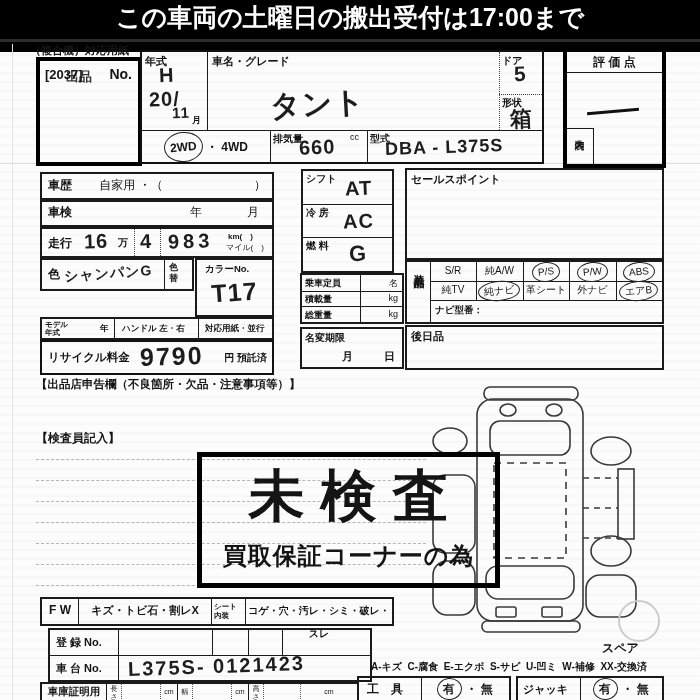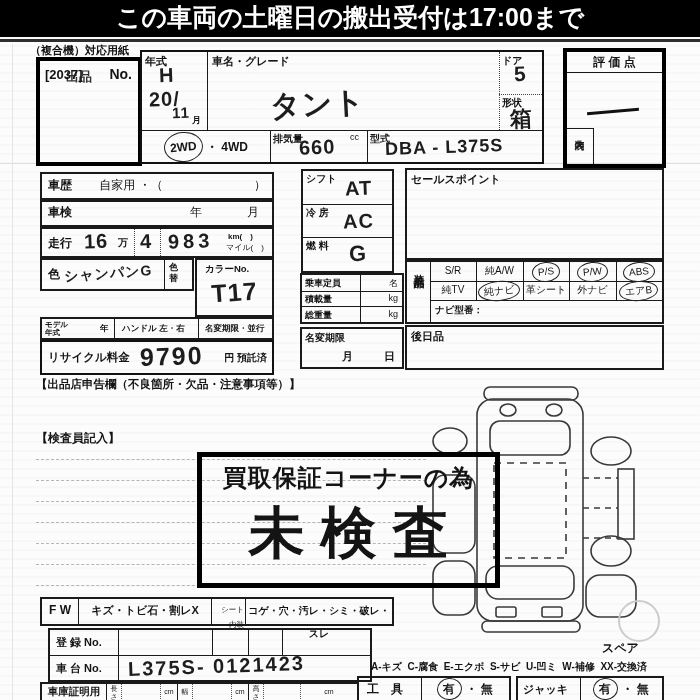--- a/index.html
+++ b/index.html
@@ -17,21 +17,21 @@
   .doth{position:absolute;height:0;border-top:1.5px dotted #444;}
   .scanline{position:absolute;height:0;border-top:1px dashed #b5b5b5;}
   .vert{writing-mode:vertical-rl;text-orientation:upright;}
   svg{display:block;}
 </style>
 </head>
 <body>
 
 <div id="sheet">
 
-  <div class="abs" style="left:0;top:0;width:700px;height:37px;background:#000;color:#fff;font-size:25px;font-weight:bold;text-align:center;line-height:34px;">この車両の土曜日の搬出受付は17:00まで</div>
+  <div class="abs" style="left:0;top:0;width:700px;height:52px;background:#000;color:#fff;font-size:25px;font-weight:bold;text-align:center;line-height:34px;">この車両の土曜日の搬出受付は17:00まで</div>
   <div class="abs" style="left:0;top:39px;width:700px;height:3px;background:#2e2e2e;"></div>
   <div class="abs lbl" style="left:30px;top:43px;font-size:11px;">（複合機）対応用紙</div>
 
   <div class="abs" style="left:0;top:163px;width:700px;height:1px;background:#ddd;"></div>
   <div class="abs" style="left:12px;top:44px;width:1px;height:656px;background:#e4e4e4;"></div>
 
   <div class="abs" style="left:36px;top:57px;width:98px;height:101px;border:4px solid #000;">
     <span class="abs lbl" style="left:26px;top:7px;font-size:13px;color:#333;">出品</span>
     <span class="abs" style="left:5px;top:6px;font-size:13px;font-weight:bold;">[2037]</span>
     <span class="abs lbl" style="right:6px;top:5px;font-size:14px;">No.</span>
@@ -118,21 +118,21 @@
     <div class="abs hw" style="left:0;top:18px;width:75px;text-align:center;font-size:25px;transform:rotate(-4deg);">T17</div>
   </div>
 
 
   <div class="abs b2" style="left:40px;top:317px;width:230px;height:19px;font-size:8.5px;font-weight:bold;">
     <span class="abs" style="left:3px;top:2px;width:30px;line-height:7.5px;font-size:7.5px;">モデル年式</span>
     <span class="abs" style="left:58px;top:4px;">年</span>
     <div class="vline" style="left:72px;top:0;height:19px;"></div>
     <span class="abs" style="left:80px;top:4px;">ハンドル 左・右</span>
     <div class="vline" style="left:156px;top:0;height:19px;"></div>
-    <span class="abs" style="left:163px;top:4px;">名変期限・並行</span>
+    <span class="abs" style="left:163px;top:4px;">対応用紙・並行</span>
   </div>
 
   <div class="abs" style="left:40px;top:340px;width:230px;height:31px;border:2.5px solid #111;">
     <span class="abs lbl" style="left:6px;top:8px;font-size:11.5px;">リサイクル料金</span>
     <span class="abs hw" style="left:98px;top:0px;font-size:25px;letter-spacing:2px;">9790</span>
     <span class="abs lbl" style="right:5px;top:9px;font-size:10px;">円 預託済</span>
   </div>
 
   <div class="abs lbl" style="left:36px;top:377px;font-size:11.5px;">【出品店申告欄（不良箇所・欠品・注意事項等）】</div>
 
@@ -223,31 +223,31 @@
       <ellipse cx="191" cy="168" rx="20" ry="15"></ellipse>
       <rect x="198" y="86" width="16" height="70"></rect>
       <rect x="166" y="192" width="50" height="42" rx="14"></rect>
       <line x1="163" y1="95" x2="198" y2="95" stroke-dasharray="6 5"></line>
       <line x1="163" y1="125" x2="198" y2="125" stroke-dasharray="6 5"></line>
       <line x1="163" y1="155" x2="198" y2="155" stroke-dasharray="6 5"></line>
     </svg>
   </div>
 
   <div class="abs" style="left:197px;top:452px;width:293px;height:126px;border:5px solid #000;z-index:3;">
+    <div style="text-align:center;font-size:56px;font-weight:bold;letter-spacing:16px;margin-top:2px;text-indent:16px;">未検査</div>
     <div style="text-align:center;font-size:24px;font-weight:bold;margin-top:5px;letter-spacing:1px;">買取保証コーナーの為</div>
-    <div style="text-align:center;font-size:56px;font-weight:bold;letter-spacing:16px;margin-top:2px;text-indent:16px;">未検査</div>
   </div>
 
   <div class="abs" style="left:618px;top:600px;width:38px;height:38px;border:2px solid #ccc;border-radius:50%;"></div>
   <div class="abs lbl" style="left:602px;top:640px;font-size:12px;">スペア</div>
 
   <div class="abs b2" style="left:40px;top:597px;width:350px;height:25px;display:flex;align-items:stretch;">
     <div style="width:36px;border-right:1.6px solid #1a1a1a;text-align:center;font-size:12px;font-weight:bold;line-height:23px;">F W</div>
     <div style="width:132px;border-right:1.6px solid #1a1a1a;text-align:center;font-size:11px;font-weight:bold;line-height:23px;">キズ・トビ石・割レX</div>
-    <div style="width:34px;border-right:1.6px solid #1a1a1a;font-size:7.5px;font-weight:normal;line-height:15px;padding:3px 1px 0 2px;box-sizing:border-box;text-align:right;">シート 内装</div>
+    <div style="width:34px;border-right:1.6px solid #1a1a1a;font-size:7.5px;font-weight:bold;line-height:9px;padding:3px 1px 0 2px;box-sizing:border-box;">シート 内装</div>
     <div style="flex:1;text-align:center;font-size:10px;font-weight:bold;line-height:23px;">コゲ・穴・汚レ・シミ・破レ・スレ</div>
   </div>
 
   <div class="abs b2" style="left:48px;top:628px;width:320px;height:50px;">
     <div class="hline" style="left:0;top:25px;width:320px;"></div>
     <div class="vline" style="left:68px;top:0;height:50px;"></div>
     <span class="abs lbl" style="left:6px;top:5px;font-size:11px;">登 録 No.</span>
     <div class="vline" style="left:162px;top:0;height:25px;"></div>
     <div class="vline" style="left:198px;top:0;height:25px;"></div>
     <div class="vline" style="left:232px;top:0;height:25px;"></div>

